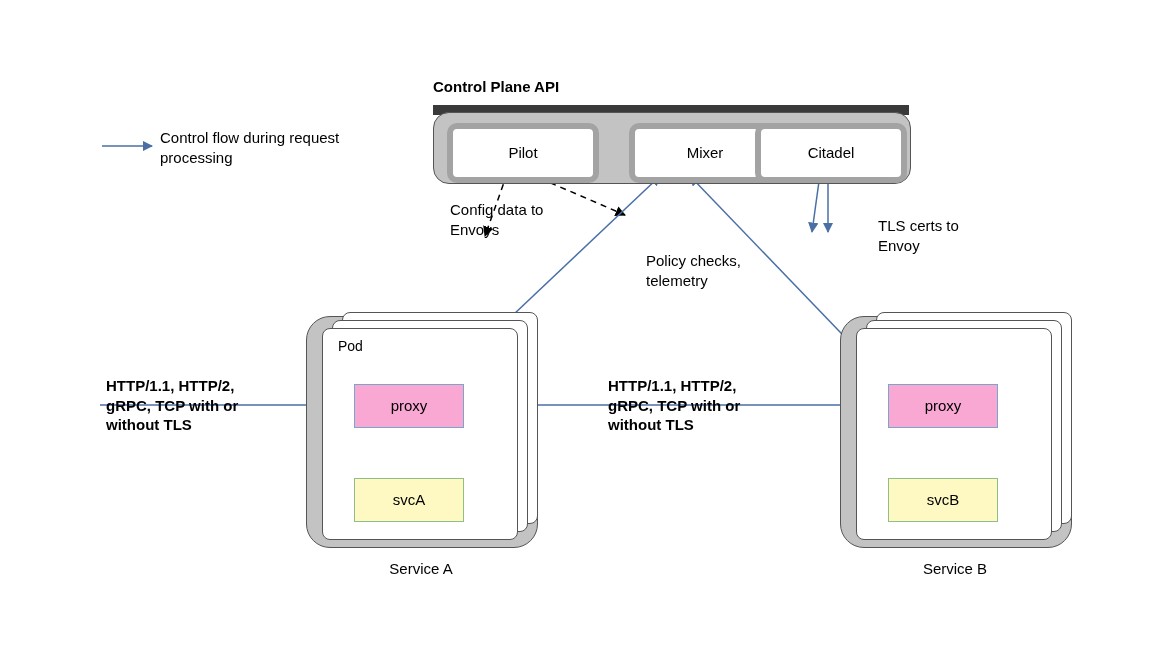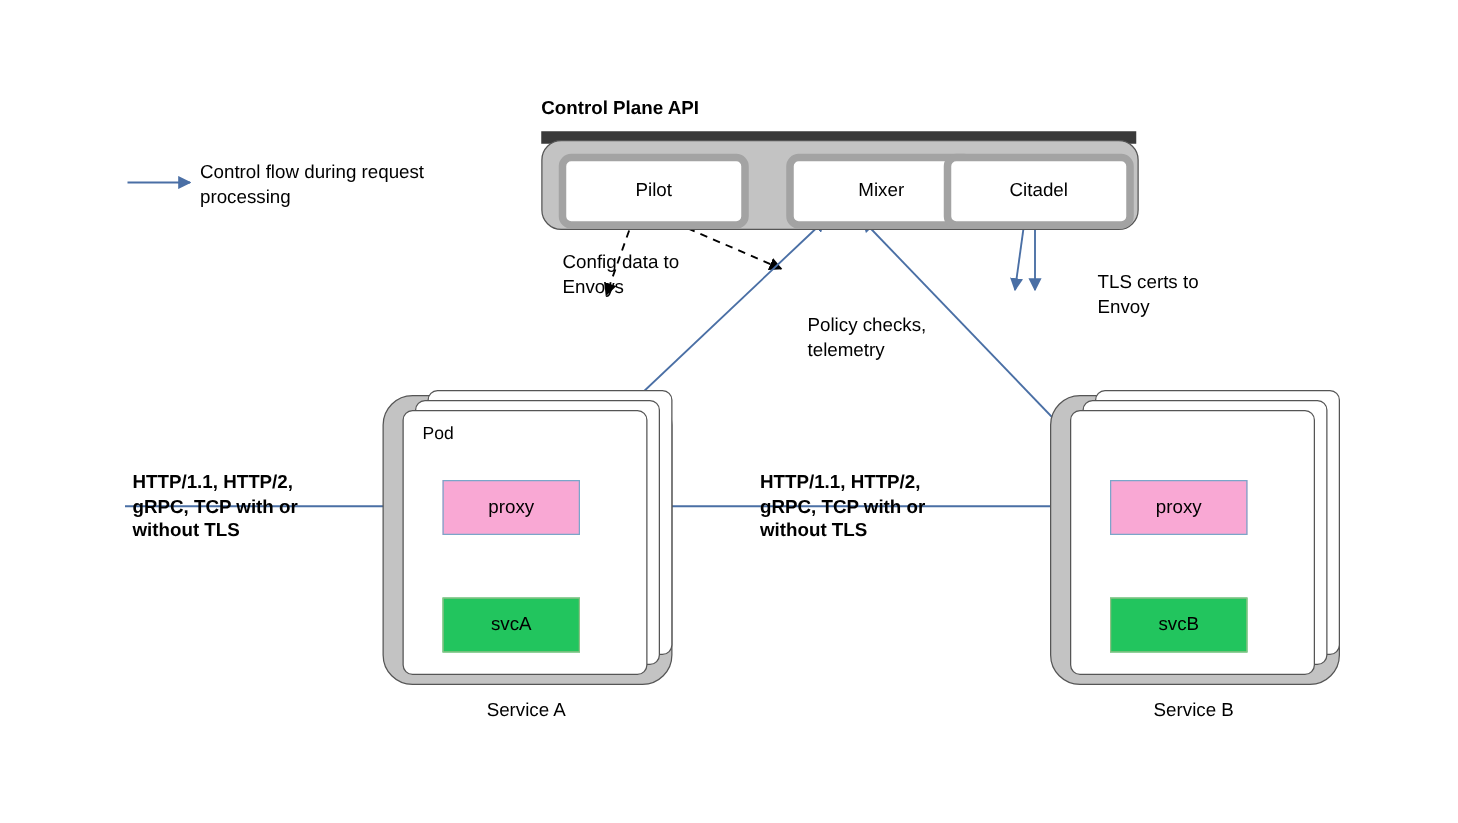--- a/index.html
+++ b/index.html
@@ -65,21 +65,21 @@
     background: #f9a8d4;
     border: 1px solid #7aa6c9;
     text-align: center;
     line-height: 42px;
   }
   .proxy.left  { left: 354px; top: 384px; }
   .proxy.right { left: 888px; top: 384px; }
 
   .svc {
     width: 108px; height: 42px;
-    background: #22c55e;
+    background: #fef9c3;
     border: 1px solid #8fbf86;
     text-align: center;
     line-height: 42px;
   }
   .svc.left  { left: 354px; top: 478px; }
   .svc.right { left: 888px; top: 478px; }
 
   .pod-label { font-size: 14px; }
   .pod-label.left  { left: 338px; top: 338px; }
 

